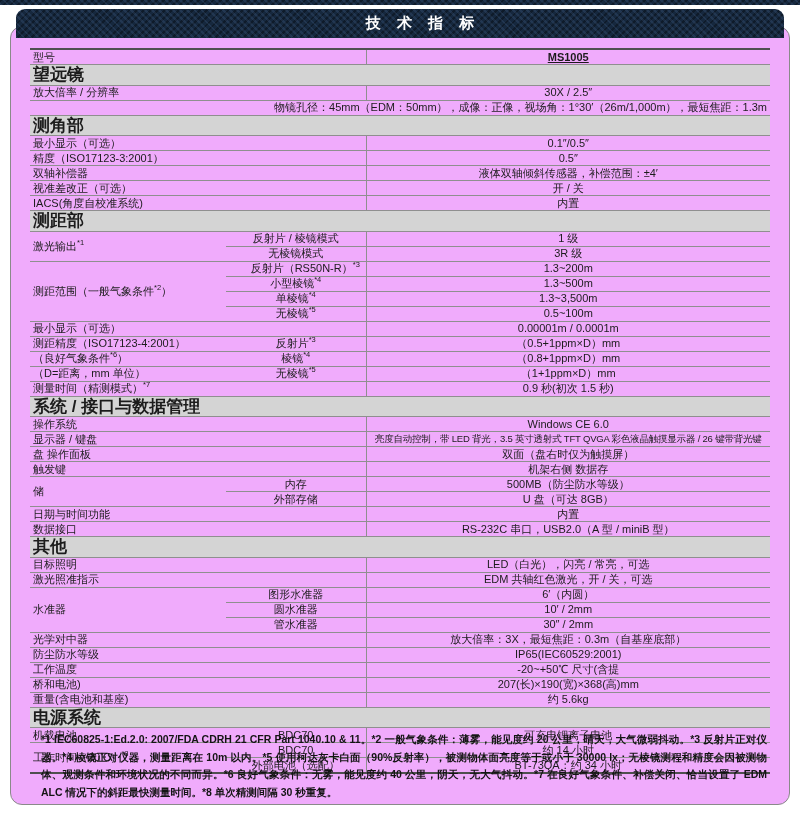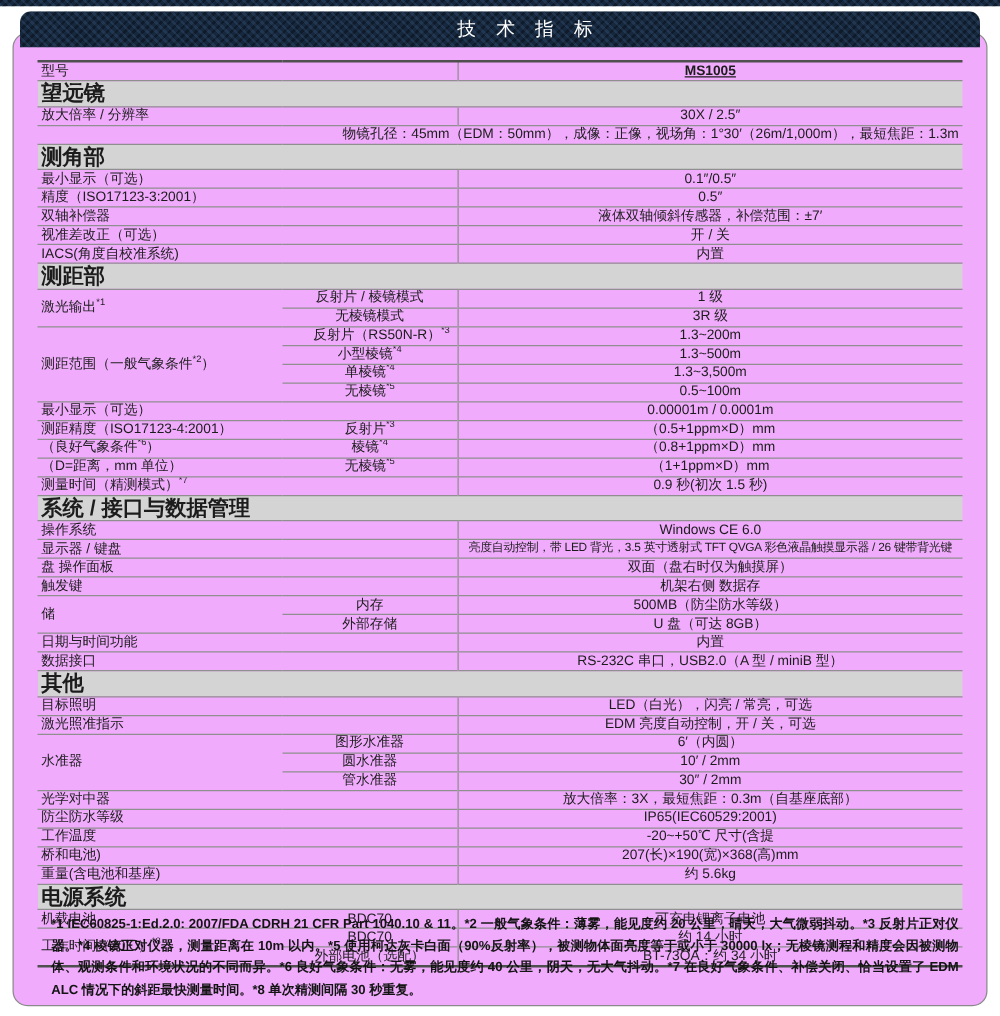--- a/index.html
+++ b/index.html
@@ -20,21 +20,21 @@
   .card{
     position:absolute;left:10px;top:26px;width:778px;height:777px;
     border:1px solid #8a8a8a;border-radius:12px;background:#f0abfc;
   }
   .band{
     position:absolute;left:16px;top:9px;width:768px;height:29px;
     border-radius:9px 9px 0 0;z-index:2;
     display:flex;align-items:center;justify-content:center;
   }
   .band-title{
-    color:#ffffff;font-weight:normal;font-size:15px;
+    color:#ffffff;font-weight:bold;font-size:15px;
     letter-spacing:6px;text-indent:6px;white-space:nowrap;padding-left:40px;
   }
   table.spec{
     position:absolute;left:19px;top:21px;width:740px;
     border-collapse:collapse;table-layout:fixed;
     font-size:11px;line-height:1.15;
     border-top:2px solid #4f4f4f;border-bottom:2px solid #4f4f4f;
   }
   table.spec td{
     border-top:1px solid #8f8f8f;
@@ -91,21 +91,21 @@
         <tr>
           <td class="label" colspan="2">最小显示（可选）</td>
           <td class="value">0.1″/0.5″</td>
         </tr>
         <tr>
           <td class="label" colspan="2">精度（ISO17123-3:2001）</td>
           <td class="value">0.5″</td>
         </tr>
         <tr>
           <td class="label" colspan="2">双轴补偿器</td>
-          <td class="value">液体双轴倾斜传感器，补偿范围：±7′</td>
+          <td class="value">液体双轴倾斜传感器，补偿范围：±4′</td>
         </tr>
         <tr>
           <td class="label" colspan="2">视准差改正（可选）</td>
           <td class="value">开 / 关</td>
         </tr>
         <tr>
           <td class="label" colspan="2">IACS(角度自校准系统)</td>
           <td class="value">内置</td>
         </tr>
         <tr>
@@ -198,21 +198,21 @@
         </tr>
         <tr>
           <td class="section" colspan="3">其他</td>
         </tr>
         <tr>
           <td class="label" colspan="2">目标照明</td>
           <td class="value">LED（白光），闪亮 / 常亮，可选</td>
         </tr>
         <tr>
           <td class="label" colspan="2">激光照准指示</td>
-          <td class="value">EDM 亮度自动控制，开 / 关，可选</td>
+          <td class="value">EDM 共轴红色激光，开 / 关，可选</td>
         </tr>
         <tr>
           <td class="label" rowspan="3" colspan="1">水准器</td>
           <td class="sub">图形水准器</td>
           <td class="value">6′（内圆）</td>
         </tr>
         <tr>
           <td class="sub">圆水准器</td>
           <td class="value">10′ / 2mm</td>
         </tr>

